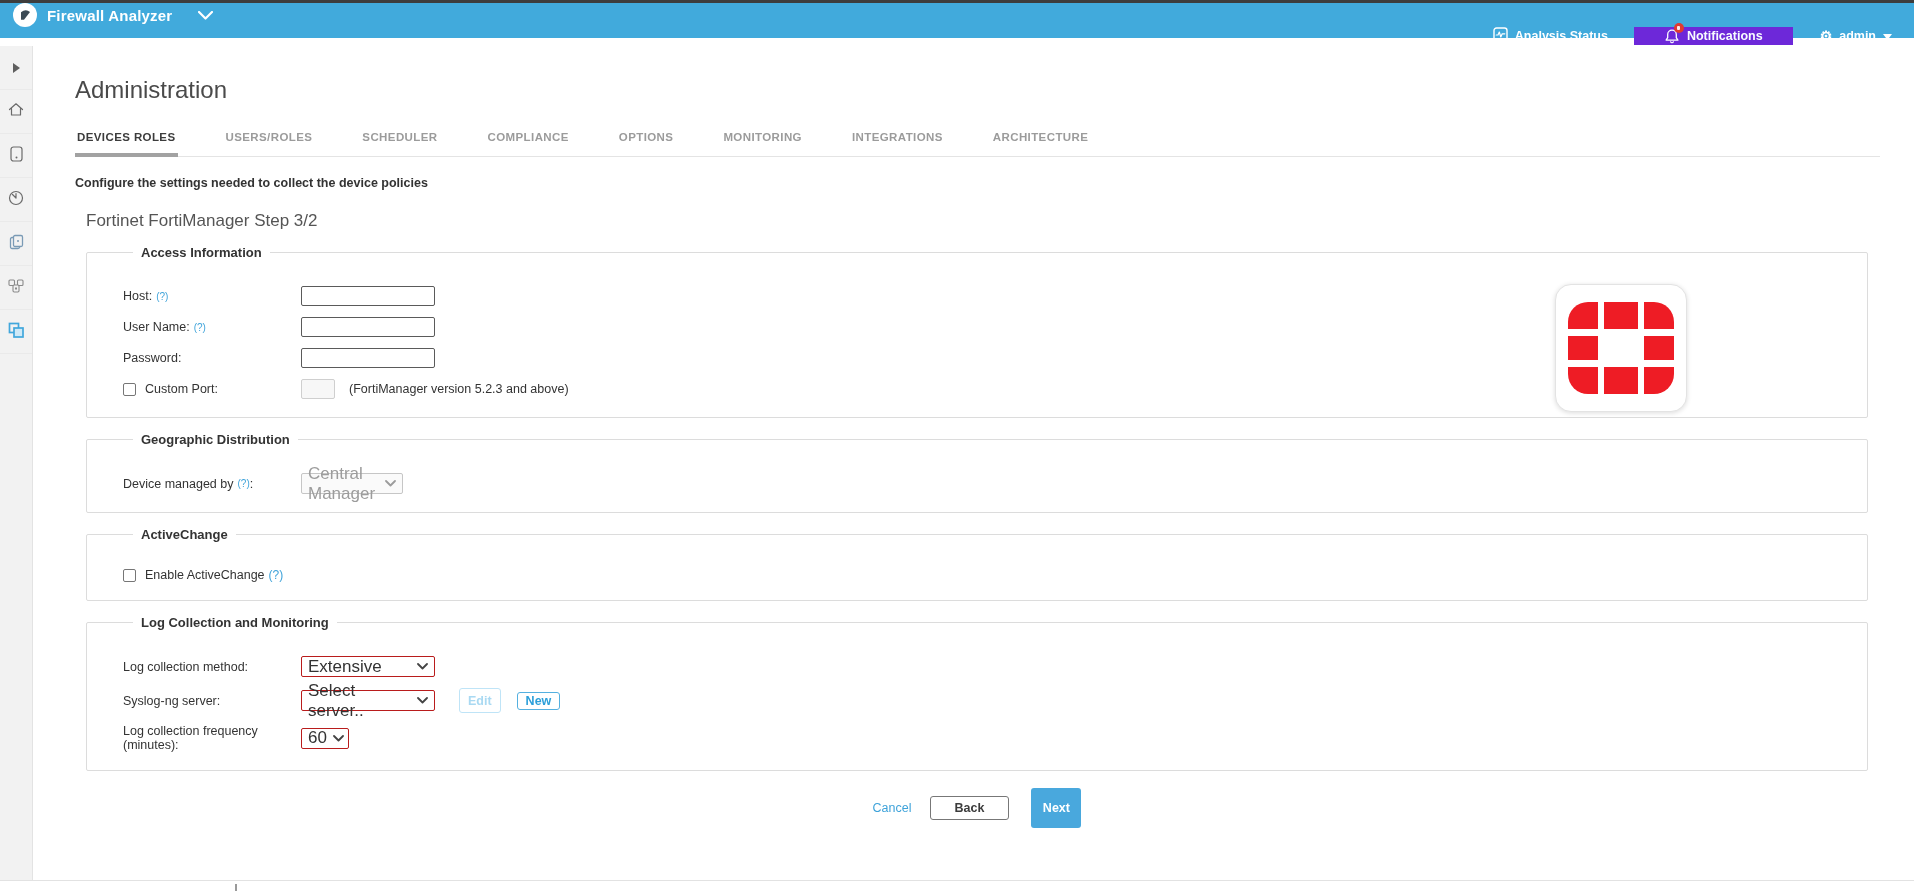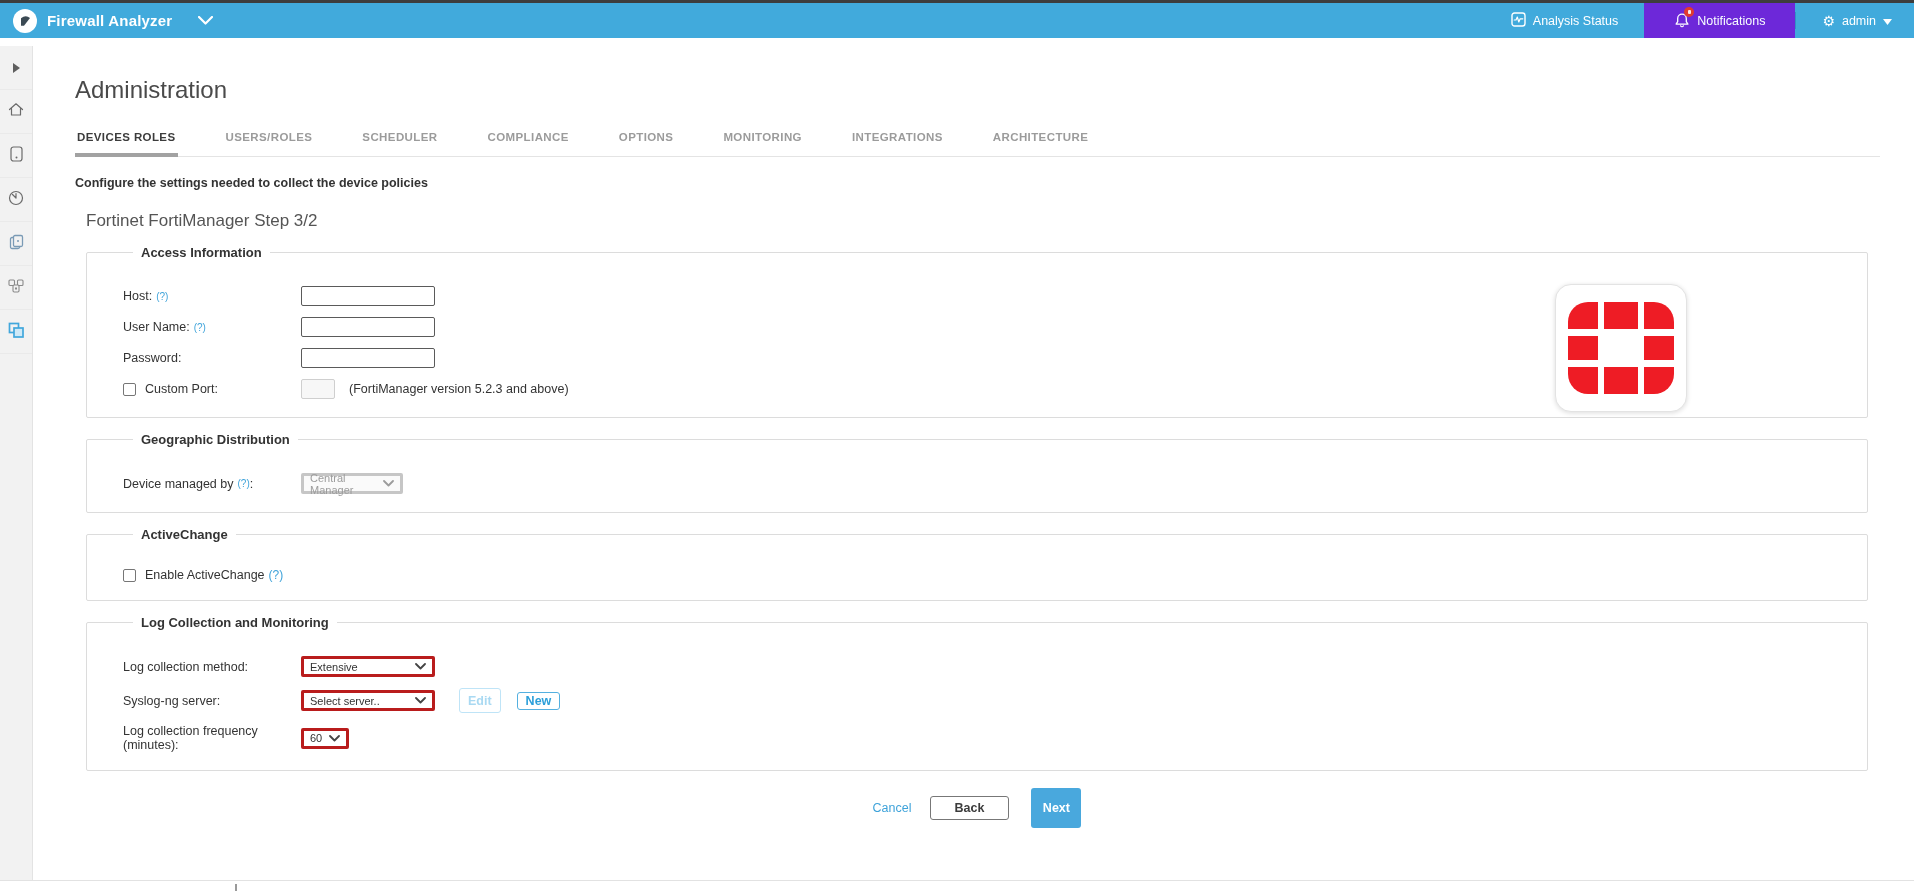--- a/index.html
+++ b/index.html
@@ -9,34 +9,34 @@
     background:#ffffff;
     font-family:"Liberation Sans", sans-serif;
     -webkit-font-smoothing:antialiased;
   }
   
   .top-strip { height:3px; background:#3d3d3d; }
 
   
   .appbar {
     height:35px; background:#41aadc; color:#fff;
-    display:flex; align-items:stretch; position:relative;
+    display:flex; align-items:stretch; position:relative;flex-direction:column;
   }
   .brand { display:flex; align-items:center; padding-left:13px; }
   .logo-circle {
     width:24px; height:24px; border-radius:50%; background:#fff;
     display:flex; align-items:center; justify-content:center; flex:none;
   }
   .brand-title { font-size:15px; font-weight:bold; margin-left:10px; letter-spacing:.2px; }
   .brand-caret { margin-left:26px; display:flex; align-items:center; }
 
   .appbar-right { margin-left:auto; display:flex; align-items:stretch; }
   .appbar-item {
     display:flex; align-items:center; gap:7px;
-    font-size:12.5px; font-weight:normal; cursor:pointer;
+    font-size:12.5px; font-weight:bold; cursor:pointer;
   }
   .analysis-status { padding:0 26px; }
   .notifications {
     background:#6d28d9; padding:0 30px; color:#f8fdff; position:relative;
   }
   .bell-wrap { position:relative; display:flex; }
   .badge {
     position:absolute; top:-5px; right:-4px; width:10px; height:10px;
     background:#e03a30; border-radius:50%;
   }
@@ -128,23 +128,23 @@
   }
   .fc { background:#ee1c25; }
   .fc.tl { border-top-left-radius:20px; }
   .fc.tr { border-top-right-radius:20px; }
   .fc.bl { border-bottom-left-radius:20px; }
   .fc.br { border-bottom-right-radius:20px; }
   .fc.empty { background:transparent; }
 
   
   .selectbox {
-    height:21px; width:134px; border:3px solid #b91c1c; border-radius:2px;
+    height:21px; width:134px; border:1px solid #b91c1c; border-radius:2px;
     background:#fff; display:flex; align-items:center; justify-content:space-between;
-    font-size:11px; color:#333; padding:0 6px; cursor:pointer;
+    font-size:17px; color:#333; padding:0 6px; cursor:pointer;
   }
   .selectbox.mid { width:102px; }
   .selectbox.small { width:48px; }
   .selectbox.disabled {
     background:#fafafa; border-color:#c6c6c6; color:#9c9c9c; cursor:default;
   }
   .selectbox svg { flex:none; margin-left:6px; }
 
   .btn-edit {
     margin-left:24px; min-width:40px; height:25px; padding:0 8px;

